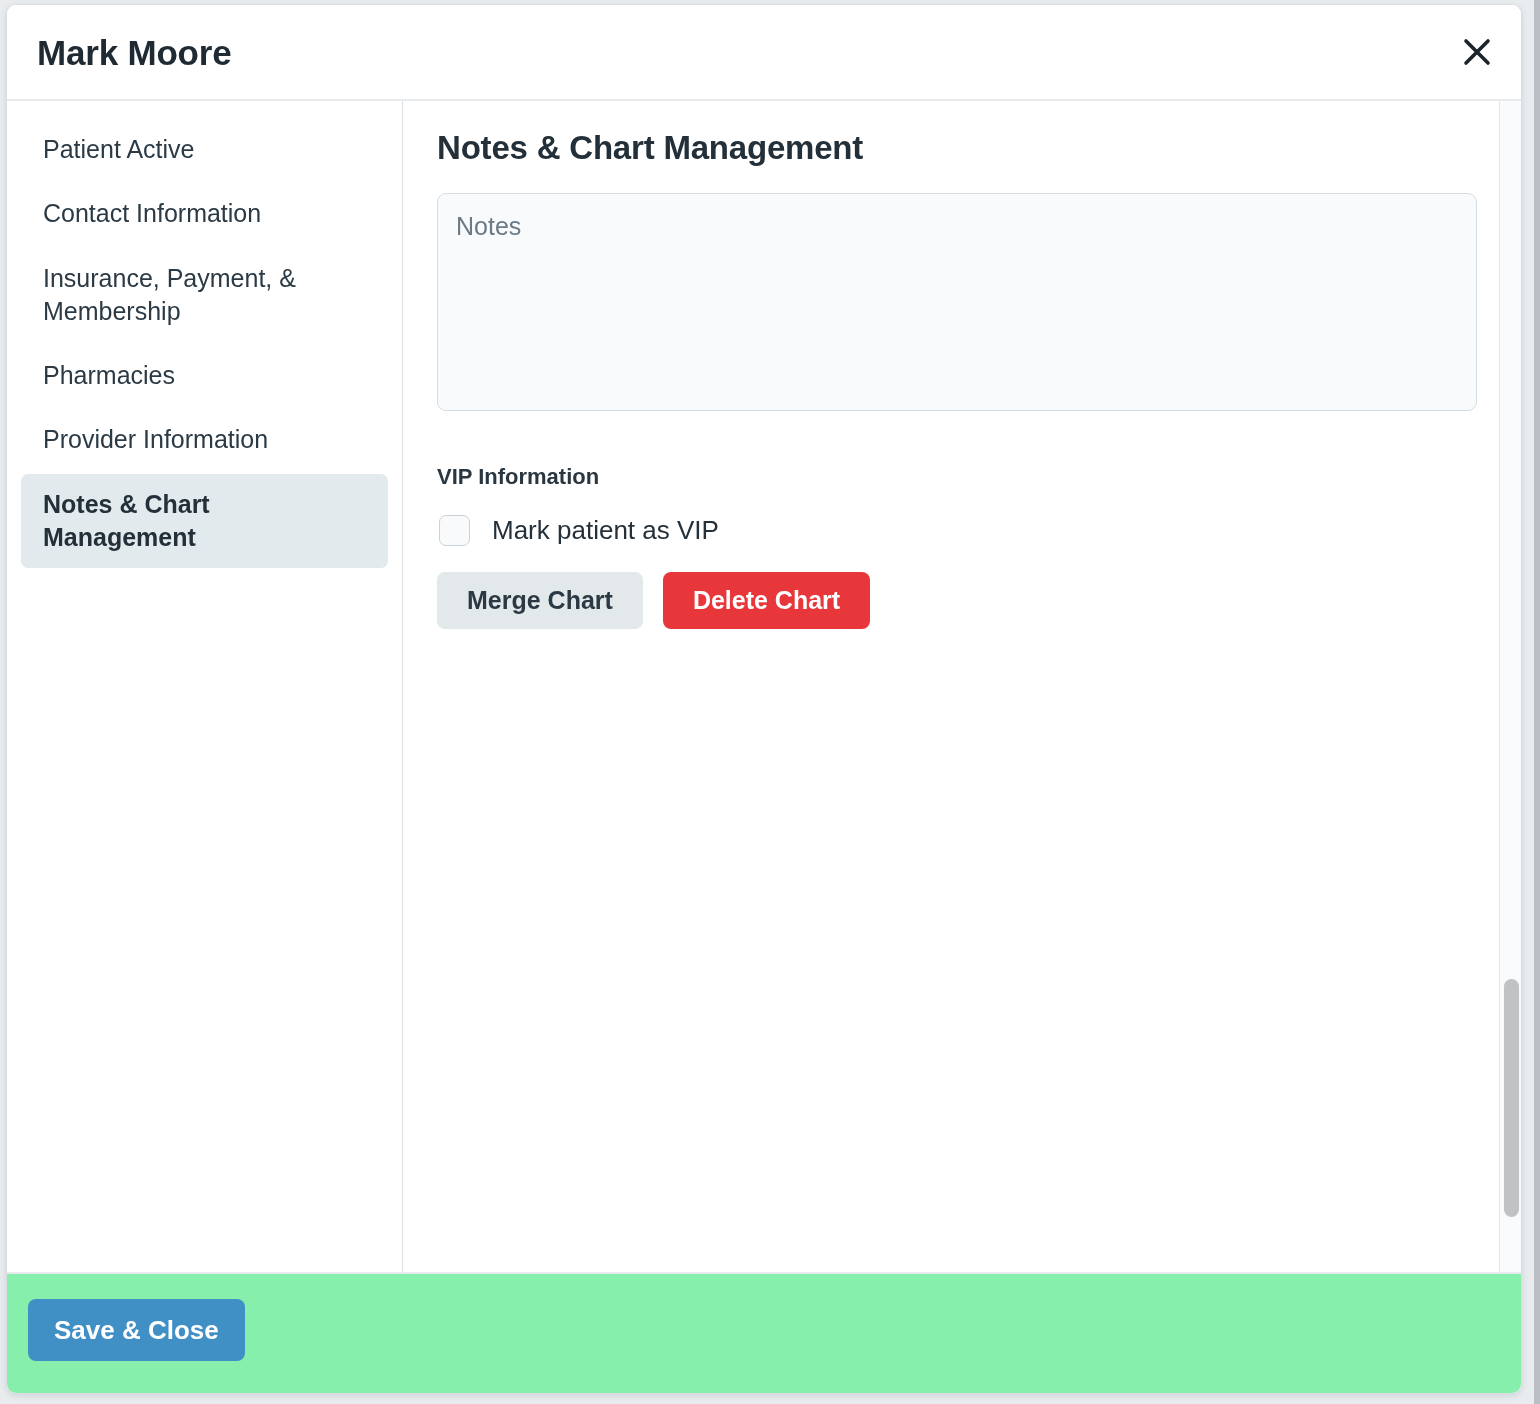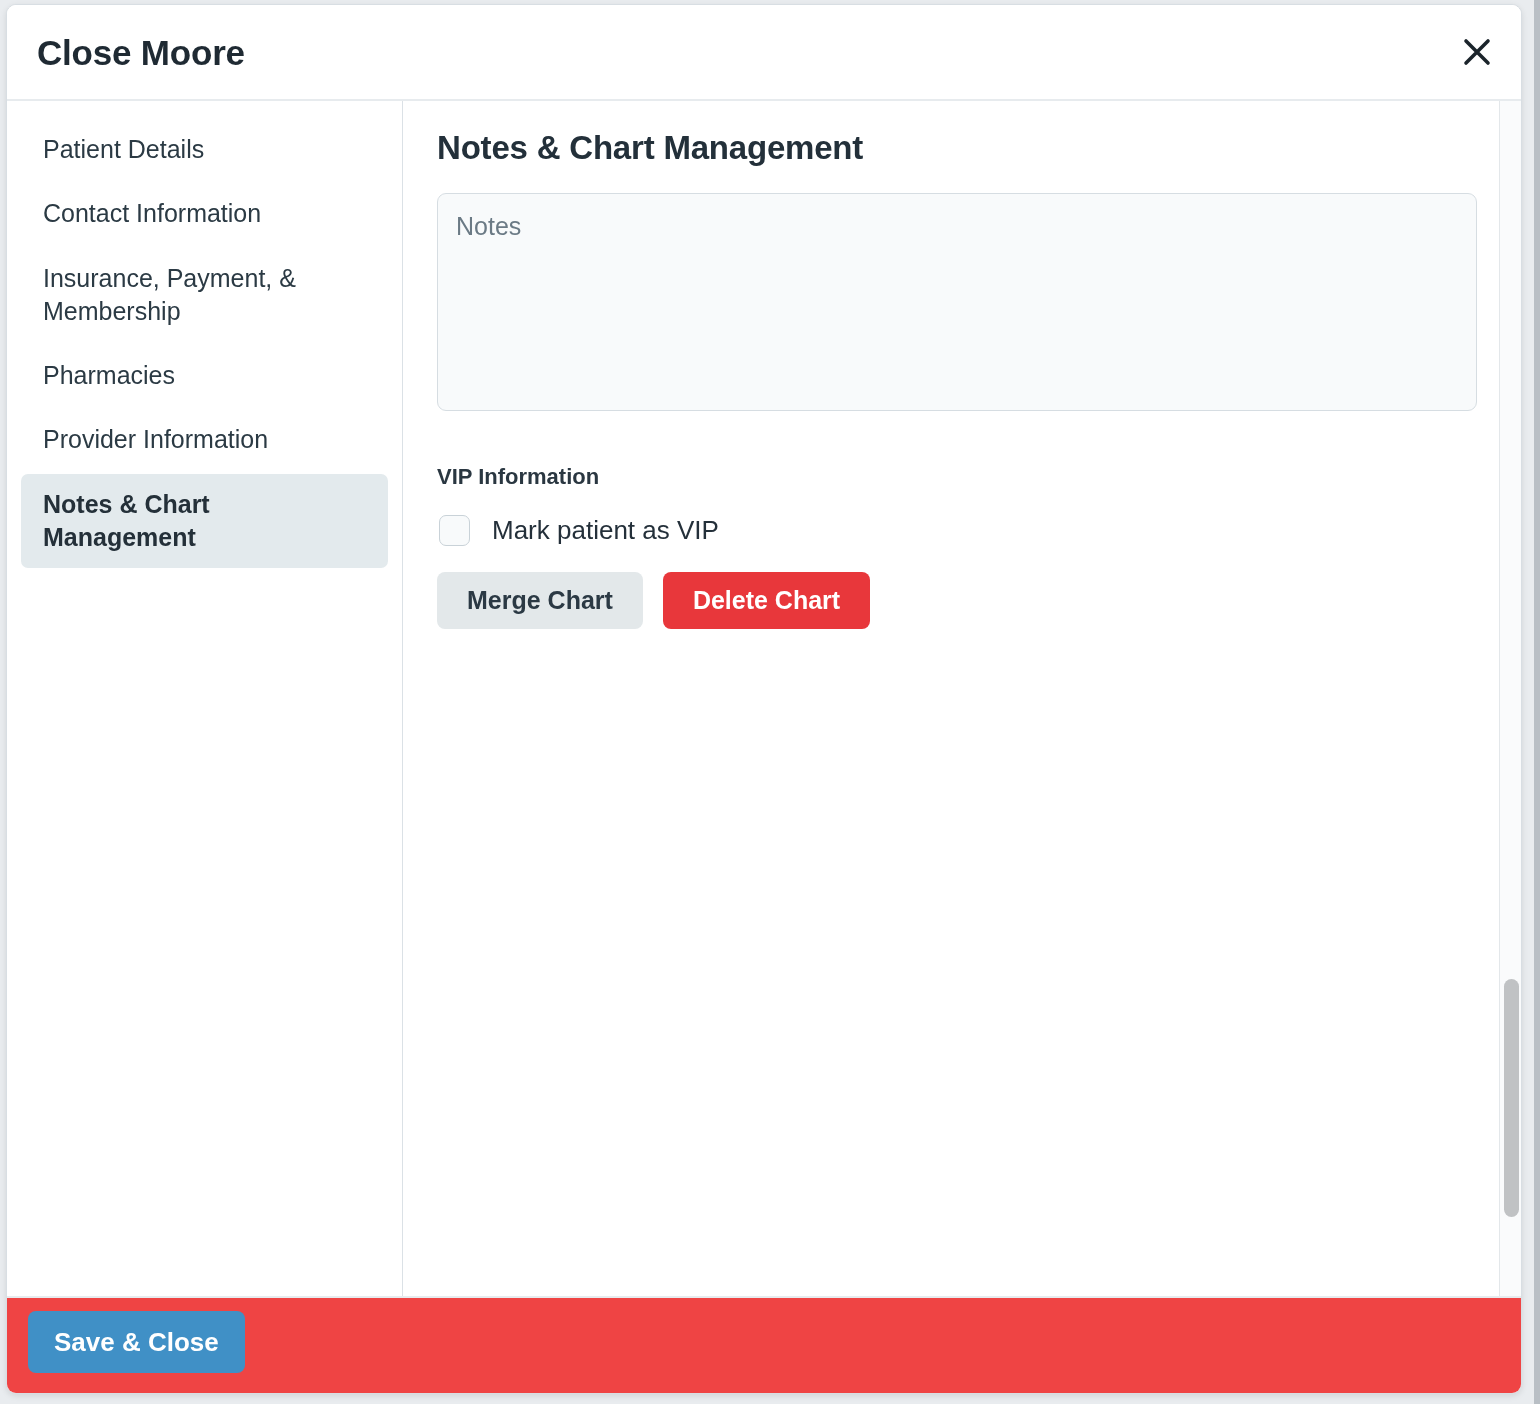--- a/index.html
+++ b/index.html
@@ -223,26 +223,26 @@
     cursor: pointer;
     line-height: 1;
   }
   .btn-grey { background: #e3e8ea; color: #2b3944; }
   .btn-danger { background: #e8373b; color: #ffffff; }
   .btn-primary { background: #4090c6; color: #ffffff; }
 
   
   .modal-footer {
     flex: 0 0 auto;
-    height: 95px;
+    height: 119px;
     display: flex;
     align-items: center;
     gap: 22px;
     padding: 0 0 8px 21px;
-    background: #ef4444;
+    background: #86efac;
   }
   .footer-btn {
     font-family: inherit;
     font-size: 26px;
     font-weight: 700;
     border: none;
     border-radius: 8px;
     height: 62px;
     padding: 0 26px;
     cursor: pointer;
@@ -280,34 +280,34 @@
     width: 6px; height: 1404px;
     background: #b9bfc5;
   }
 </style>
 </head>
 <body>
 
 <div class="modal">
 
   <div class="modal-header">
-    <div class="modal-title">Close Moore</div>
+    <div class="modal-title">Mark Moore</div>
     <button class="close-btn">
       <span>
         <svg width="32" height="32" viewBox="0 0 32 32" aria-hidden="true">
           <path d="M5 5 L27 27 M27 5 L5 27" stroke="#1b242b" stroke-width="3.6" stroke-linecap="round"></path>
         </svg>
       </span>
     </button>
   </div>
 
   <div class="modal-body">
 
     <nav class="sidebar">
-      <button class="side-item">Patient Details</button>
+      <button class="side-item">Patient Active</button>
       <button class="side-item">Contact Information</button>
       <button class="side-item">Insurance, Payment, &amp; Membership</button>
       <button class="side-item">Pharmacies</button>
       <button class="side-item">Provider Information</button>
       <button class="side-item active">Notes &amp; Chart Management</button>
     </nav>
 
     <section class="content">
       <h2 class="section-title">Notes &amp; Chart Management</h2>
 

